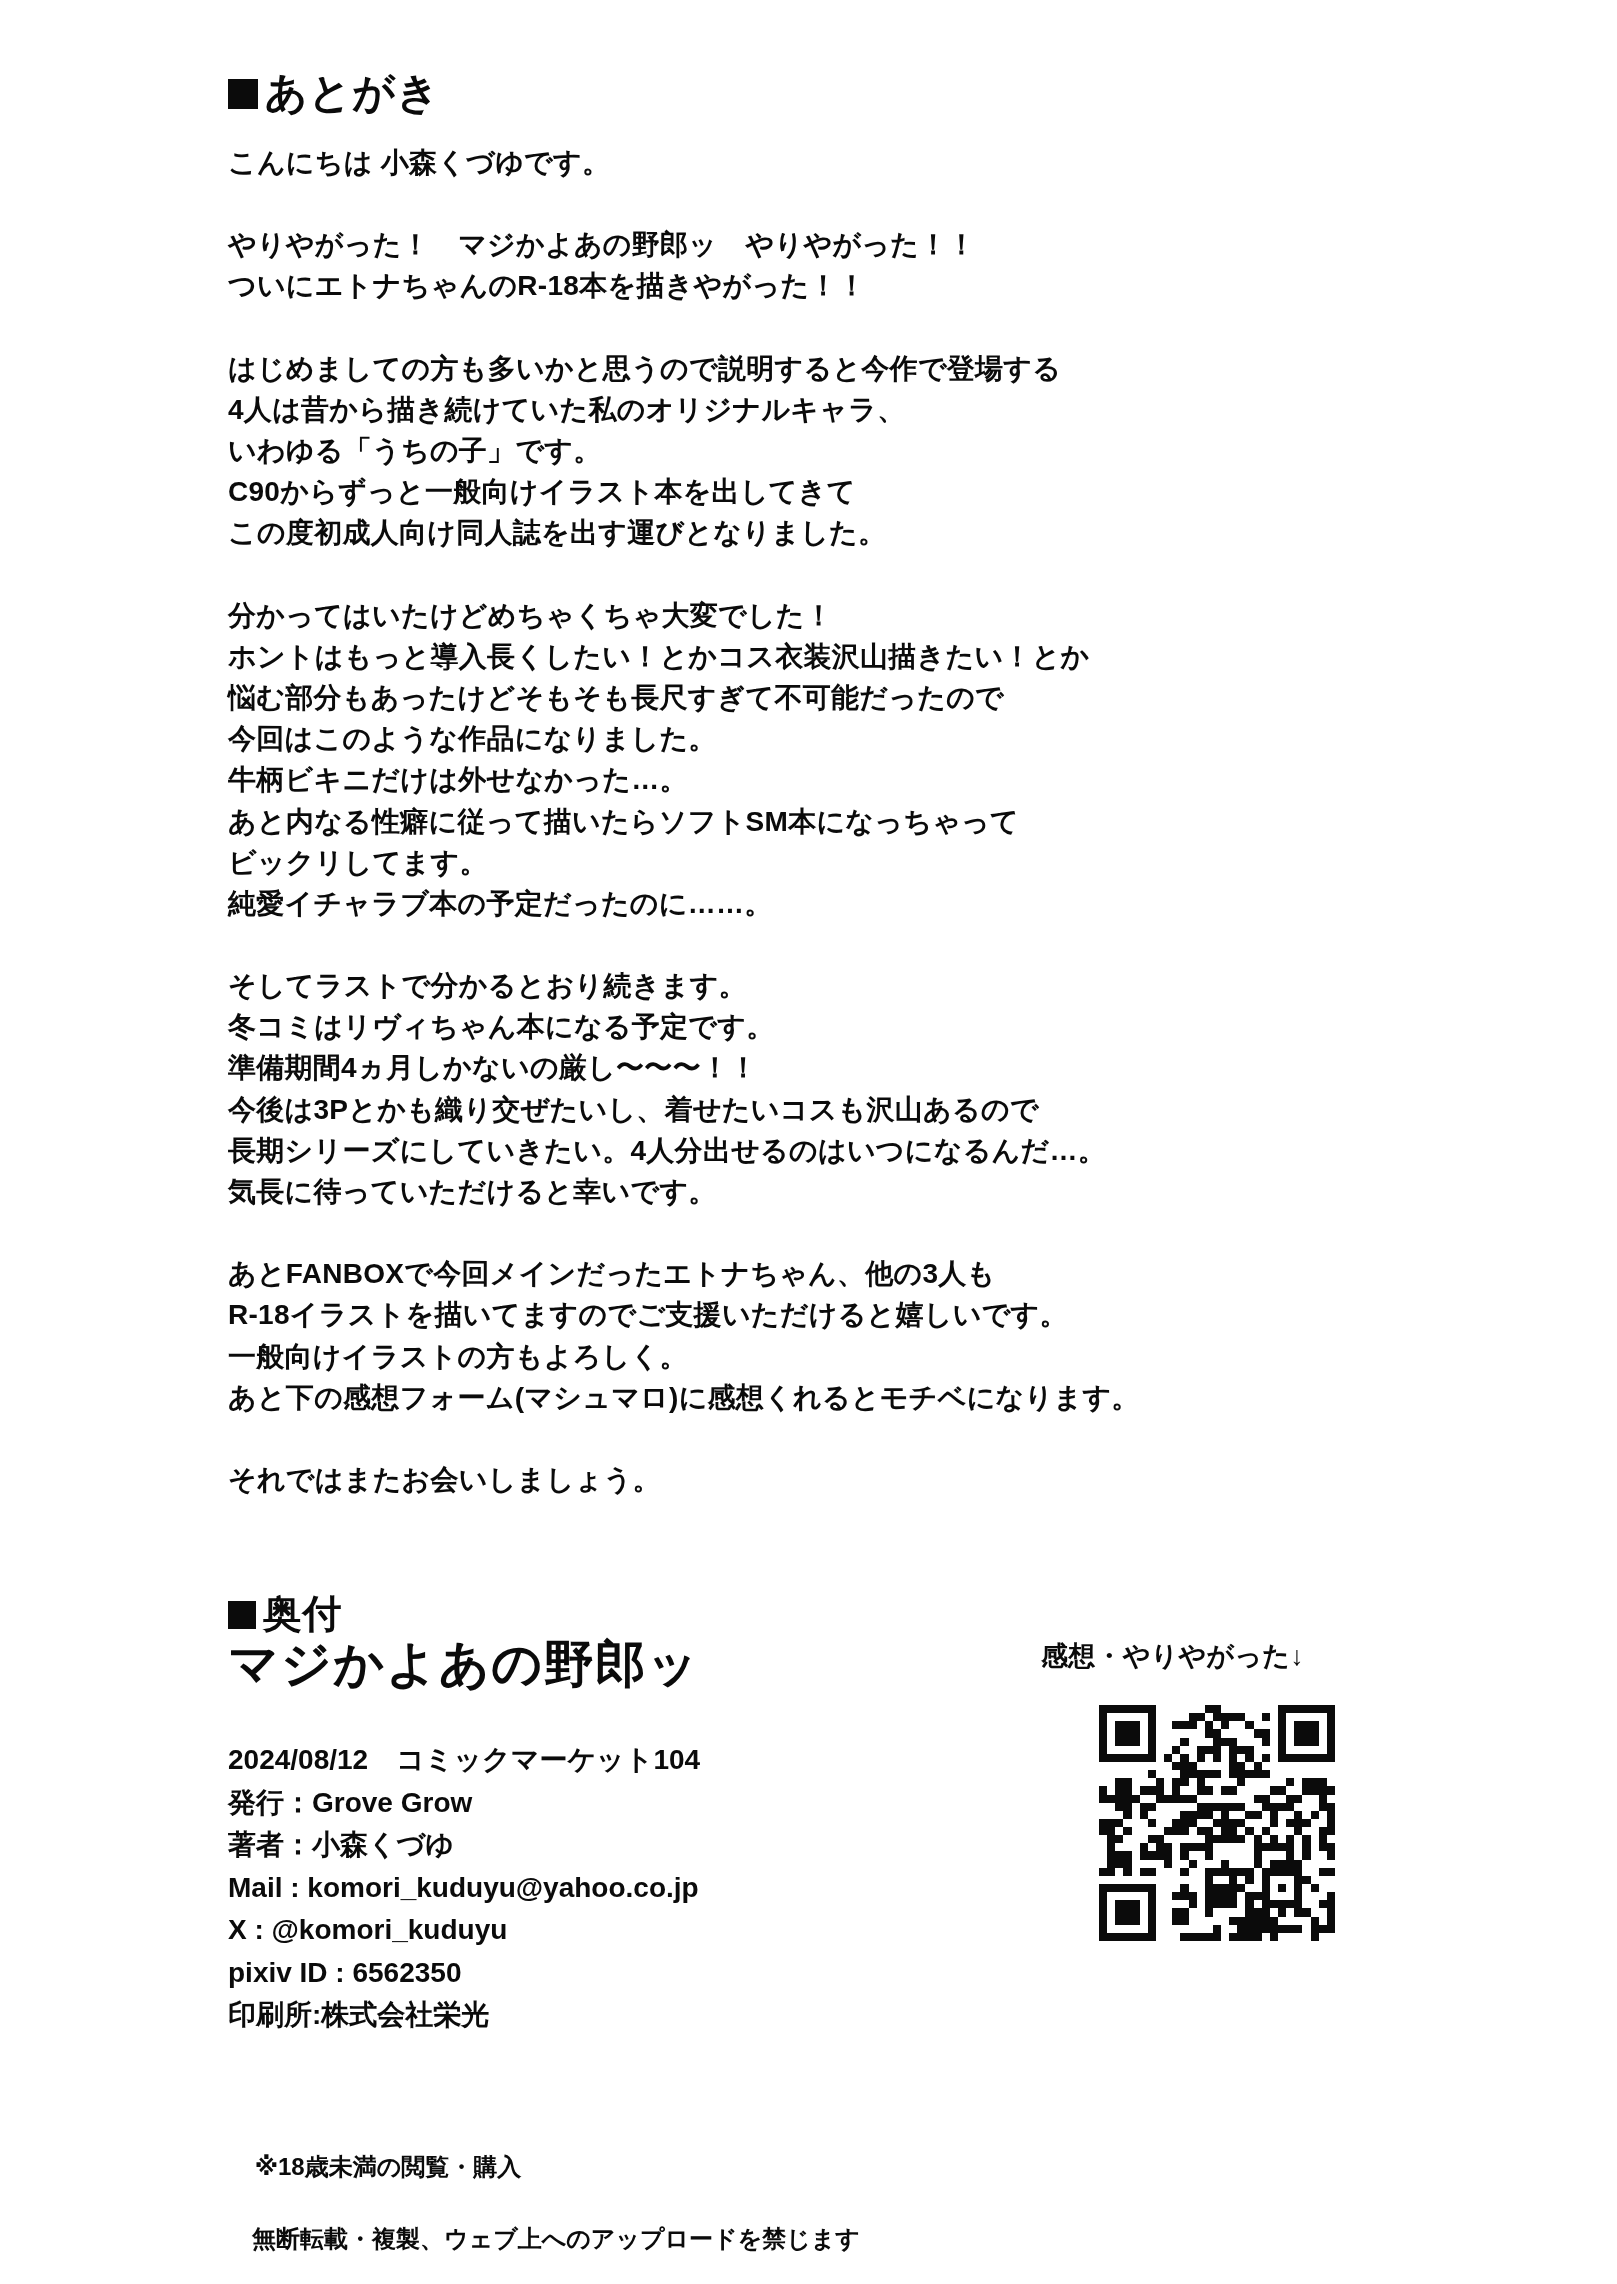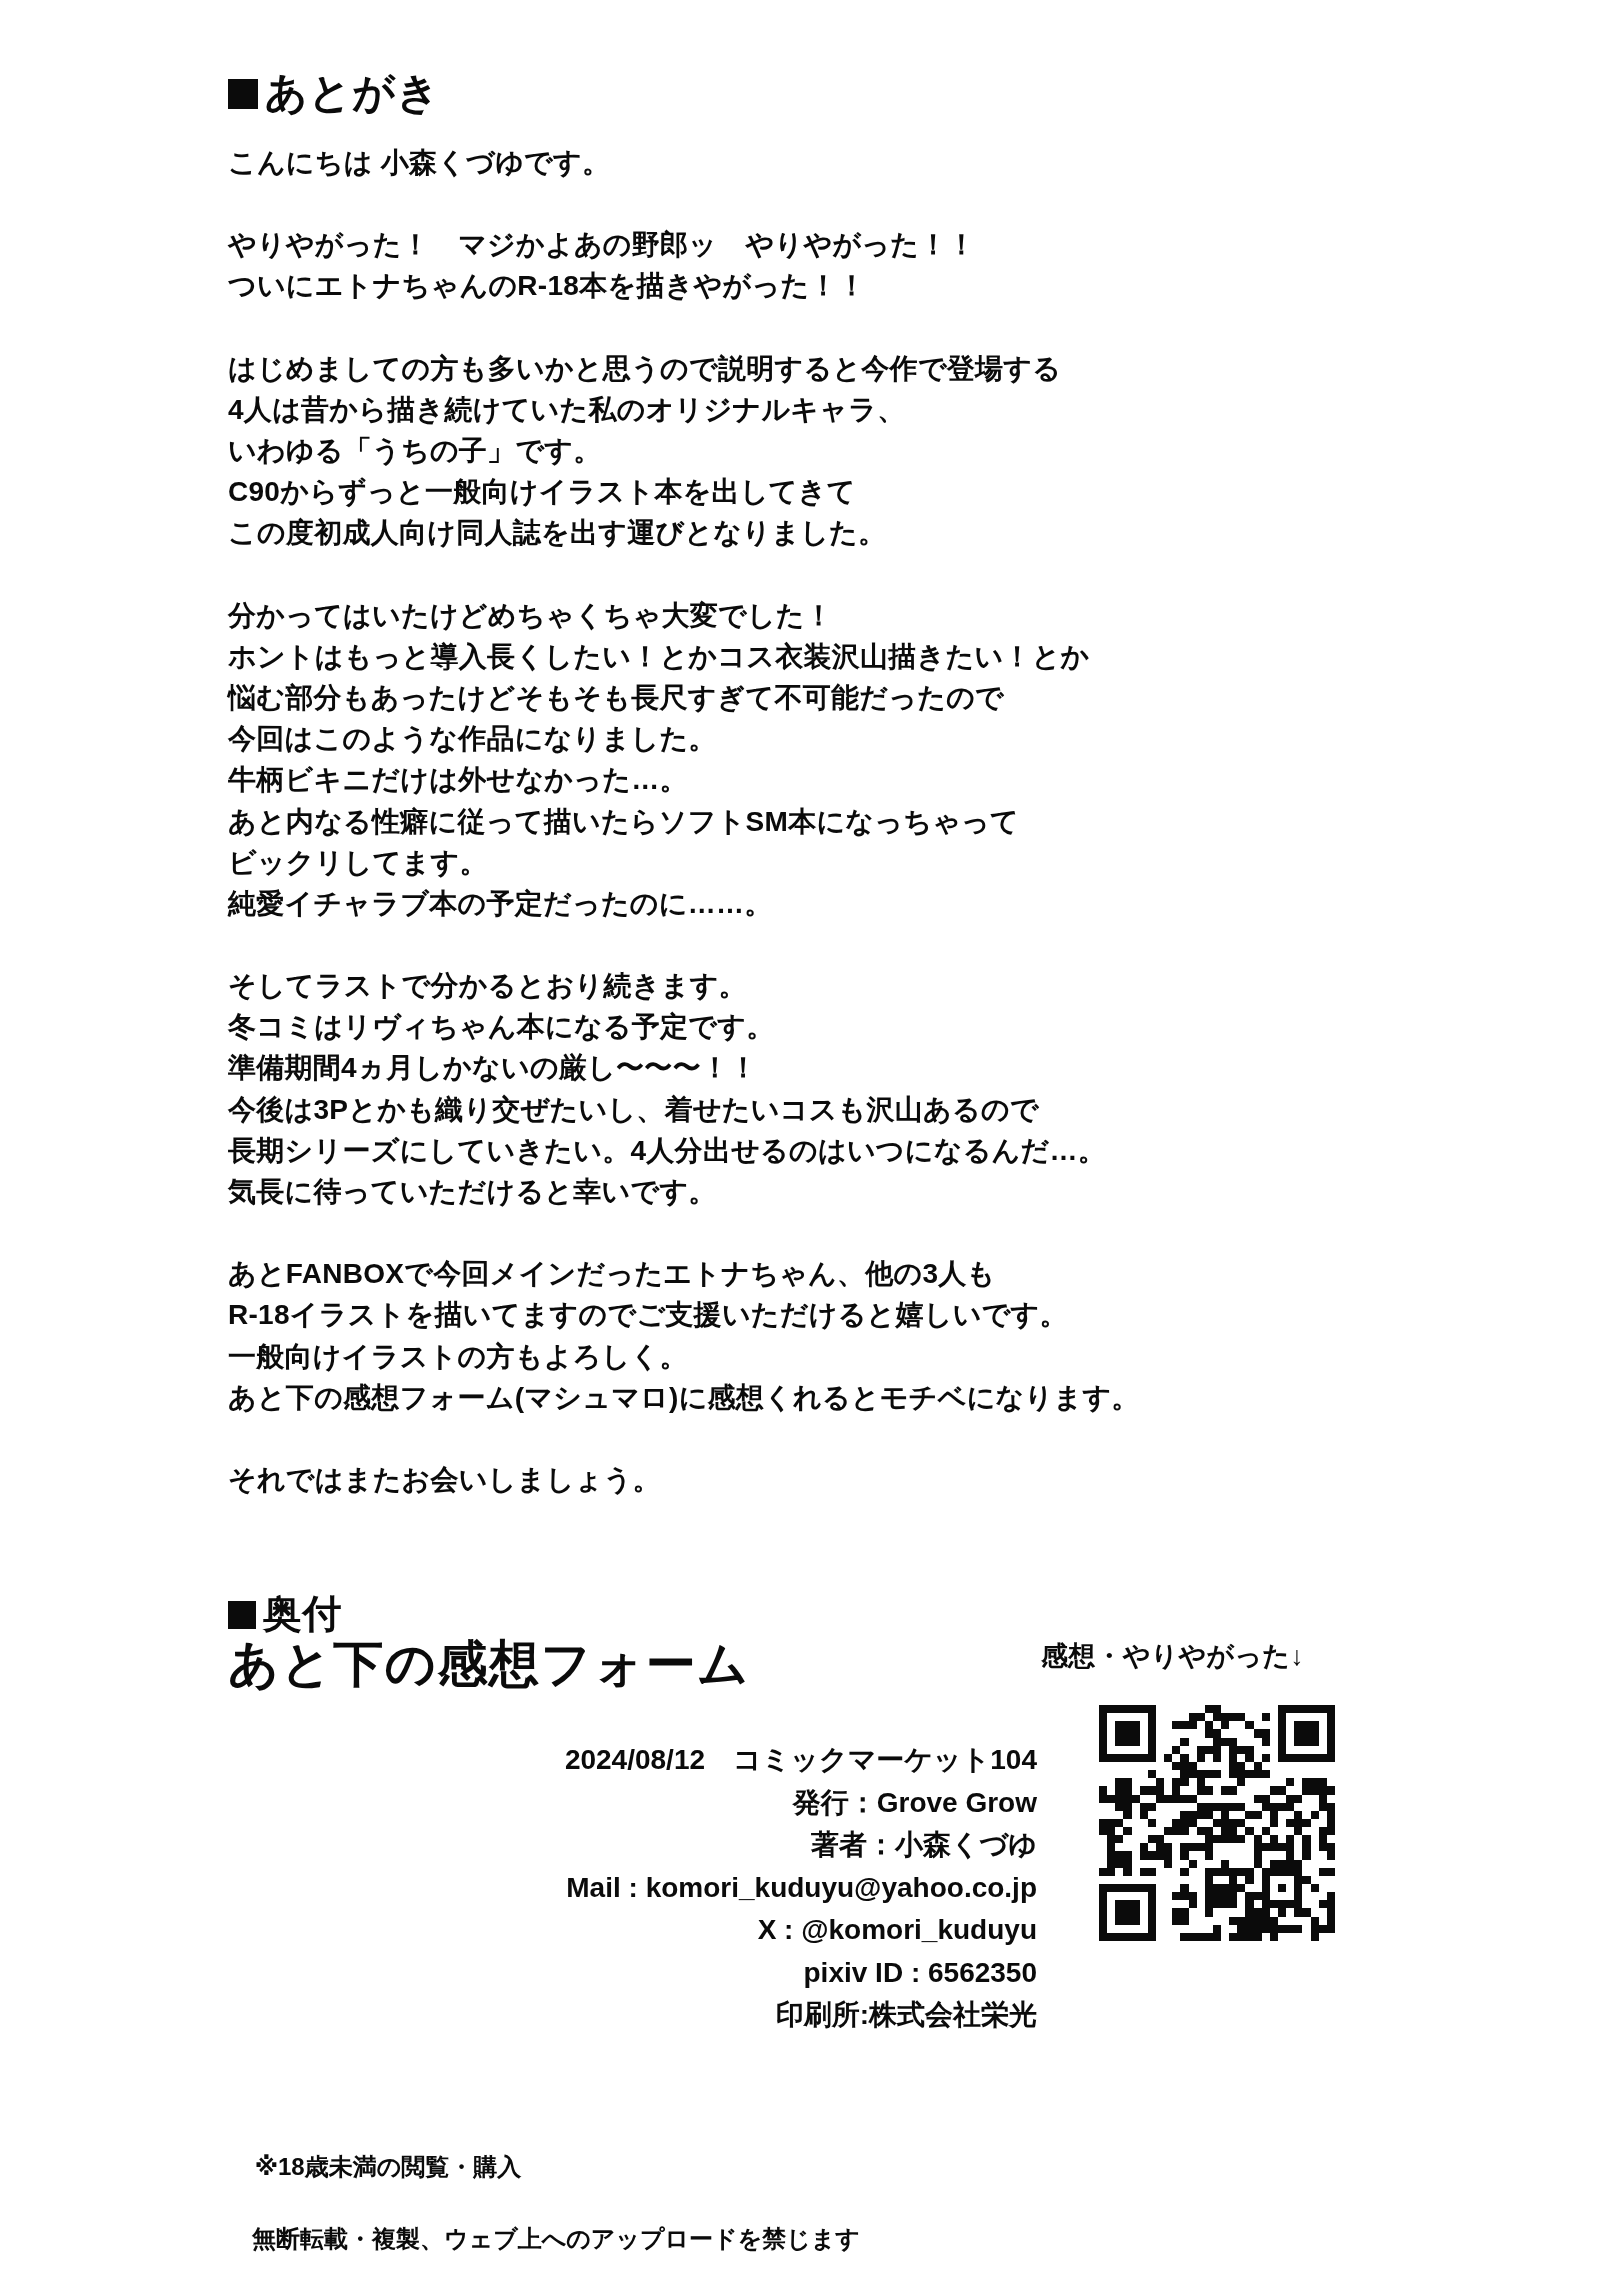--- a/index.html
+++ b/index.html
@@ -89,21 +89,20 @@
 
   #colophon-details {
     position: absolute;
     left: 228px;
     top: 1739px;
     width: 809px;
     font-size: 28px;
     line-height: 1.52;
     white-space: pre-wrap;
     font-weight: 600;
-    text-align: right;
   }
 
   #notice {
     position: absolute;
     left: 228px;
     top: 2113px;
     width: 1011px;
     font-size: 24px;
     line-height: 1.5;
     white-space: pre-wrap;
@@ -182,21 +181,21 @@
 一般向けイラストの方もよろしく。
 あと下の感想フォーム(マシュマロ)に感想くれるとモチベになります。
 
 それではまたお会いしましょう。</div>
 
   <div class="section-head" id="colophon-head">
     <span class="sq"></span>
     <span>奥付</span>
   </div>
 
-  <div id="colophon-title">あと下の感想フォーム</div>
+  <div id="colophon-title">マジかよあの野郎ッ</div>
 
   <div id="colophon-details">2024/08/12　コミックマーケット104
 発行：Grove Grow
 著者：小森くづゆ
 Mail : komori_kuduyu@yahoo.co.jp
 X : @komori_kuduyu
 pixiv ID : 6562350
 印刷所:株式会社栄光</div>
 
   <div id="notice">

